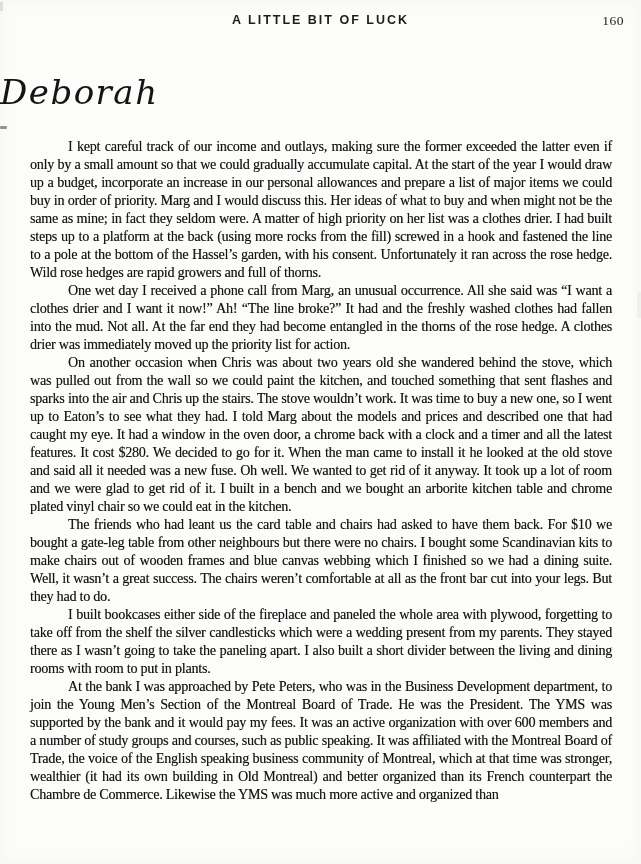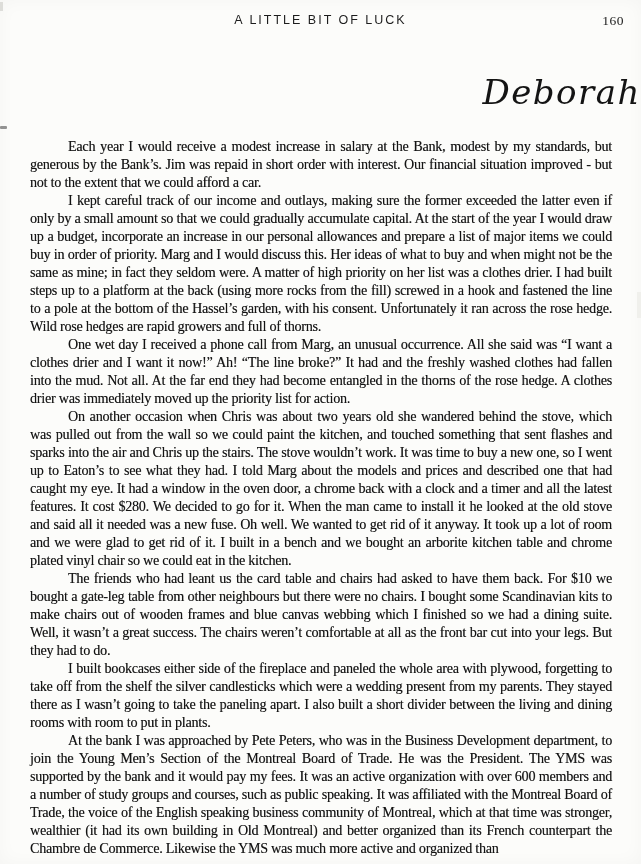--- a/index.html
+++ b/index.html
@@ -17,40 +17,40 @@
     top: 13px;
     left: 0;
     right: 0;
     height: 20px;
   }
   .running-title {
     display: block;
     text-align: center;
     font-family: "Liberation Sans", sans-serif;
     font-size: 12.5px;
-    font-weight: normal;
+    font-weight: bold;
     letter-spacing: 2px;
     color: #1d1d1d;
   }
   .page-number {
     position: absolute;
     top: 0px;
     right: 17px;
     font-family: "Liberation Serif", serif;
     font-size: 13.5px;
     color: #1a1a1a;
     letter-spacing: 0.5px;
   }
   .chapter-title {
     position: absolute;
     top: 72px;
     left: 0;
     right: 0;
     margin: 0;
-    text-align: right;
+    text-align: left;
     font-family: "DejaVu Serif", serif;
     font-style: italic;
     font-weight: normal;
     font-size: 34px;
     letter-spacing: 1.5px;
     color: #141414;
   }
   .body-text {
     position: absolute;
     top: 138px;
@@ -91,21 +91,20 @@
 <div class="page">
 
   <div class="header">
     <span class="running-title">A LITTLE BIT OF LUCK</span>
     <span class="page-number">160</span>
   </div>
 
   <h1 class="chapter-title">Deborah</h1>
 
   <div class="body-text">
-    <p>Each year I would receive a modest increase in salary at the Bank, modest by my standards, but generous by the Bank’s. Jim was repaid in short order with interest. Our financial situation improved - but not to the extent that we could afford a car.</p>
     <p>I kept careful track of our income and outlays, making sure the former exceeded the latter even if only by a small amount so that we could gradually accumulate capital. At the start of the year I would draw up a budget, incorporate an increase in our personal allowances and prepare a list of major items we could buy in order of priority. Marg and I would discuss this. Her ideas of what to buy and when might not be the same as mine; in fact they seldom were. A matter of high priority on her list was a clothes drier. I had built steps up to a platform at the back (using more rocks from the fill) screwed in a hook and fastened the line to a pole at the bottom of the Hassel’s garden, with his consent. Unfortunately it ran across the rose hedge. Wild rose hedges are rapid growers and full of thorns.</p>
     <p>One wet day I received a phone call from Marg, an unusual occurrence. All she said was “I want a clothes drier and I want it now!” Ah! “The line broke?” It had and the freshly washed clothes had fallen into the mud. Not all. At the far end they had become entangled in the thorns of the rose hedge. A clothes drier was immediately moved up the priority list for action.</p>
     <p>On another occasion when Chris was about two years old she wandered behind the stove, which was pulled out from the wall so we could paint the kitchen, and touched something that sent flashes and sparks into the air and Chris up the stairs. The stove wouldn’t work. It was time to buy a new one, so I went up to Eaton’s to see what they had. I told Marg about the models and prices and described one that had caught my eye. It had a window in the oven door, a chrome back with a clock and a timer and all the latest features. It cost $280. We decided to go for it. When the man came to install it he looked at the old stove and said all it needed was a new fuse. Oh well. We wanted to get rid of it anyway. It took up a lot of room and we were glad to get rid of it. I built in a bench and we bought an arborite kitchen table and chrome plated vinyl chair so we could eat in the kitchen.</p>
     <p>The friends who had leant us the card table and chairs had asked to have them back. For $10 we bought a gate-leg table from other neighbours but there were no chairs. I bought some Scandinavian kits to make chairs out of wooden frames and blue canvas webbing which I finished so we had a dining suite. Well, it wasn’t a great success. The chairs weren’t comfortable at all as the front bar cut into your legs. But they had to do.</p>
     <p>I built bookcases either side of the fireplace and paneled the whole area with plywood, forgetting to take off from the shelf the silver candlesticks which were a wedding present from my parents. They stayed there as I wasn’t going to take the paneling apart. I also built a short divider between the living and dining rooms with room to put in plants.</p>
     <p>At the bank I was approached by Pete Peters, who was in the Business Development department, to join the Young Men’s Section of the Montreal Board of Trade. He was the President. The YMS was supported by the bank and it would pay my fees. It was an active organization with over 600 members and a number of study groups and courses, such as public speaking. It was affiliated with the Montreal Board of Trade, the voice of the English speaking business community of Montreal, which at that time was stronger, wealthier (it had its own building in Old Montreal) and better organized than its French counterpart the Chambre de Commerce. Likewise the YMS was much more active and organized than</p>
   </div>
 
   <div class="artifact dash-left"></div>
   <div class="artifact smudge-topleft"></div>

